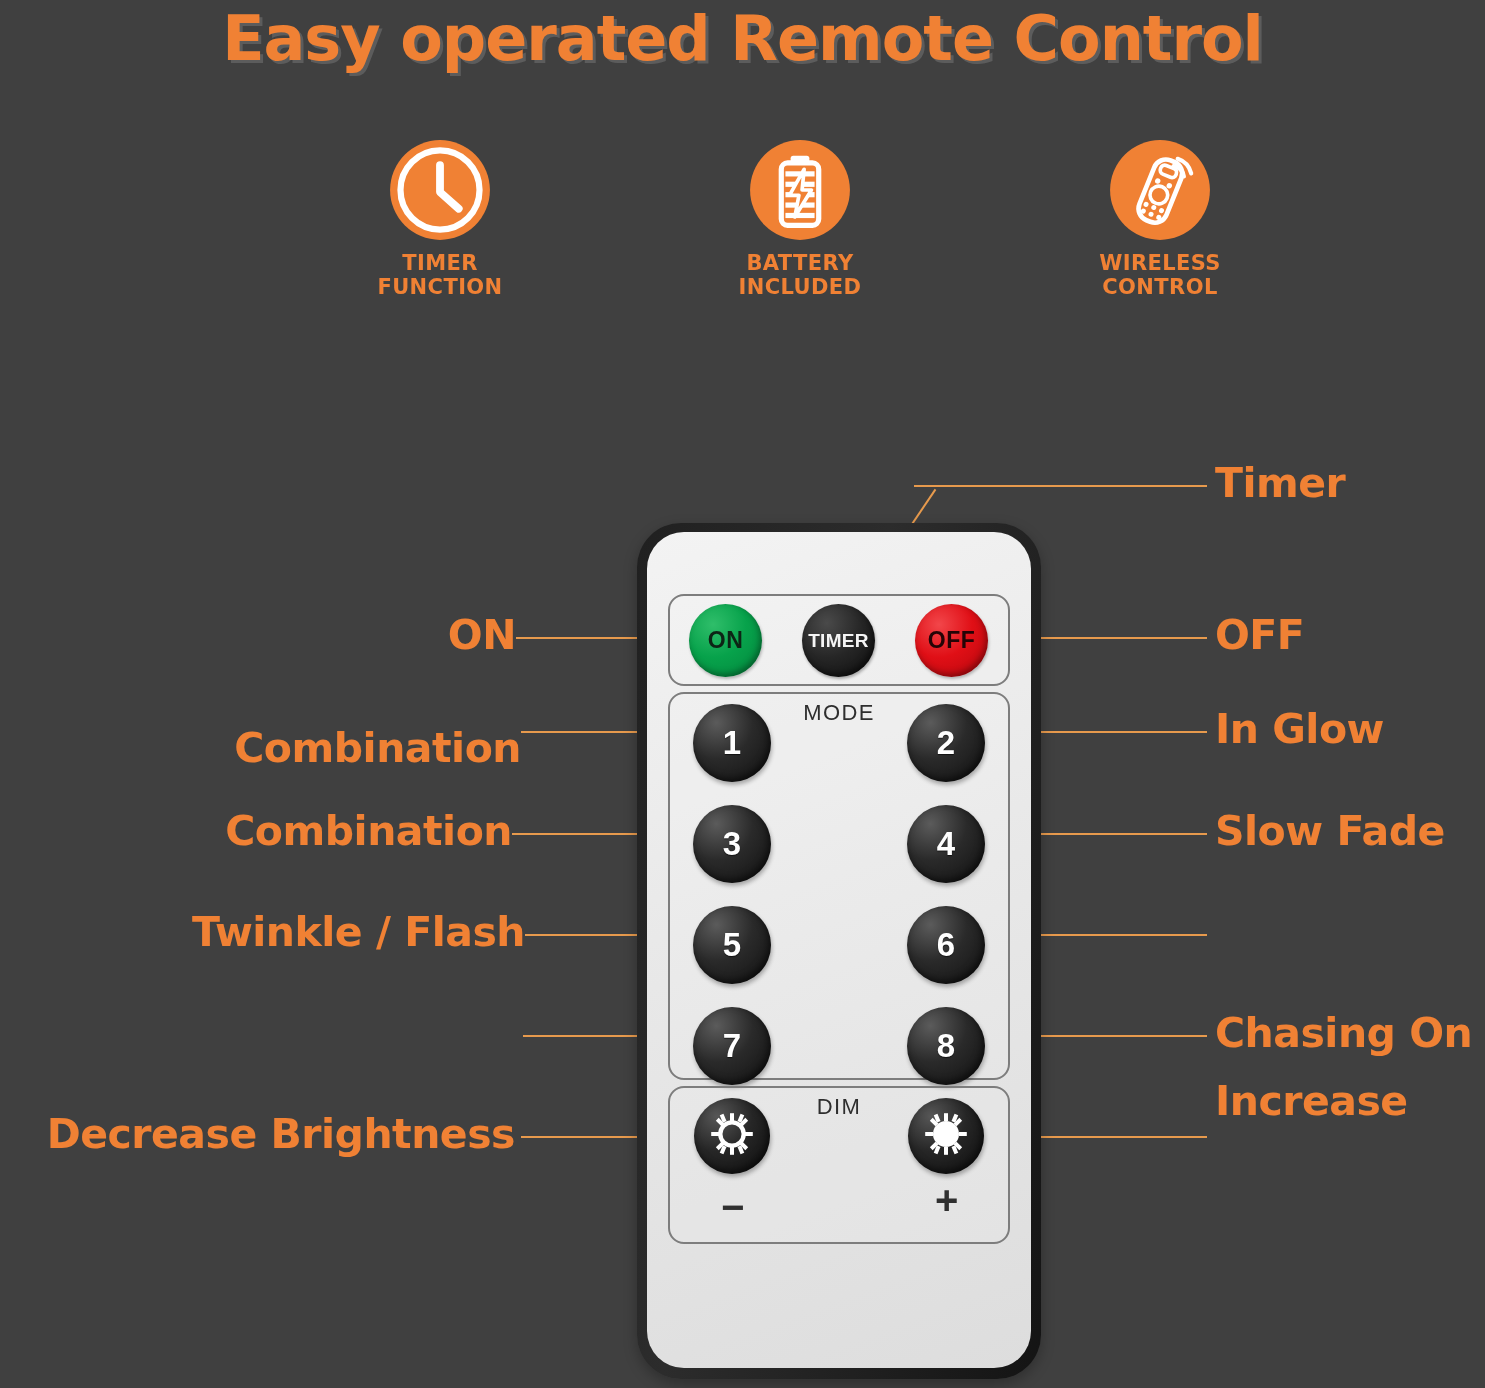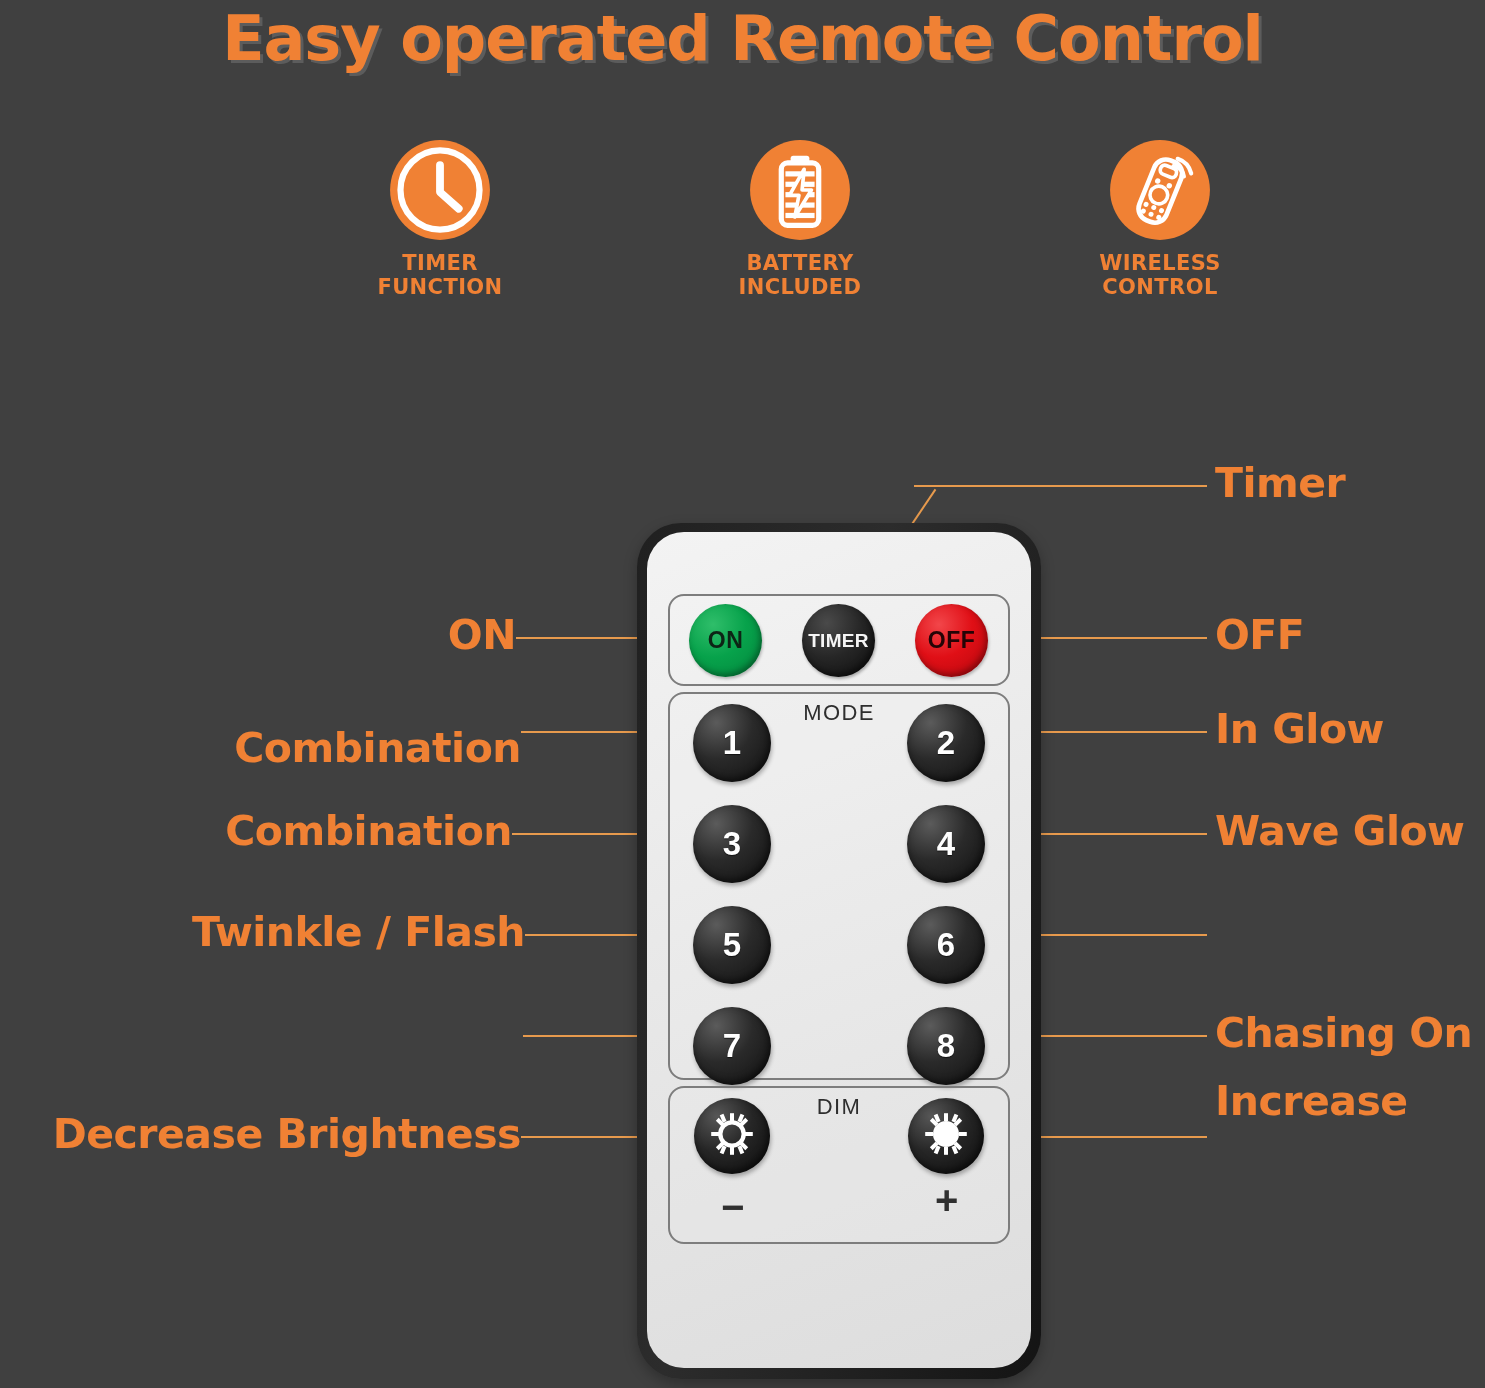--- a/index.html
+++ b/index.html
@@ -224,26 +224,26 @@
   <div class="lead" style="left:946px;  top:731px;  width:261px;"></div>
   <div class="lead" style="left:946px;  top:833px;  width:261px;"></div>
   <div class="lead" style="left:946px;  top:934px;  width:261px;"></div>
   <div class="lead" style="left:946px;  top:1035px; width:261px;"></div>
   <div class="lead" style="left:946px;  top:1136px; width:261px;"></div>
 
   <div class="callout left" style="left:16px; top:615px;  width:500px;">ON</div>
   <div class="callout left" style="left:16px; top:709px;  width:505px;margin-top:19px;">Combination</div>
   <div class="callout left" style="left:16px; top:811px;  width:496px;">Combination</div>
   <div class="callout left" style="left:16px; top:912px;  width:509px;">Twinkle / Flash</div>
-  <div class="callout left" style="left:10px; top:1114px; width:511px;">Decrease Brightness</div>
+  <div class="callout left" style="left:4px; top:1114px; width:511px;">Decrease Brightness</div>
 
   <div class="callout right" style="left:1215px; top:463px;">Timer</div>
   <div class="callout right" style="left:1215px; top:615px;">OFF</div>
   <div class="callout right" style="left:1215px; top:709px;">In Glow</div>
-  <div class="callout right" style="left:1215px; top:811px;">Wave Glow</div>
+  <div class="callout right" style="left:1215px; top:811px;">Slow Fade</div>
   <div class="callout right" style="left:1215px; top:1013px;">Chasing On</div>
   <div class="callout right" style="left:1215px; top:1081px;">Increase</div>
 
   <div class="remote">
     <div class="remote-face">
 
       <div class="panel panel-top"></div>
       <div class="btn btn-round btn-on" style="left:42px;  top:72px;">ON</div>
       <div class="btn btn-round btn-timer" style="left:155px; top:72px;">TIMER</div>
       <div class="btn btn-round btn-off" style="left:268px; top:72px;">OFF</div>

